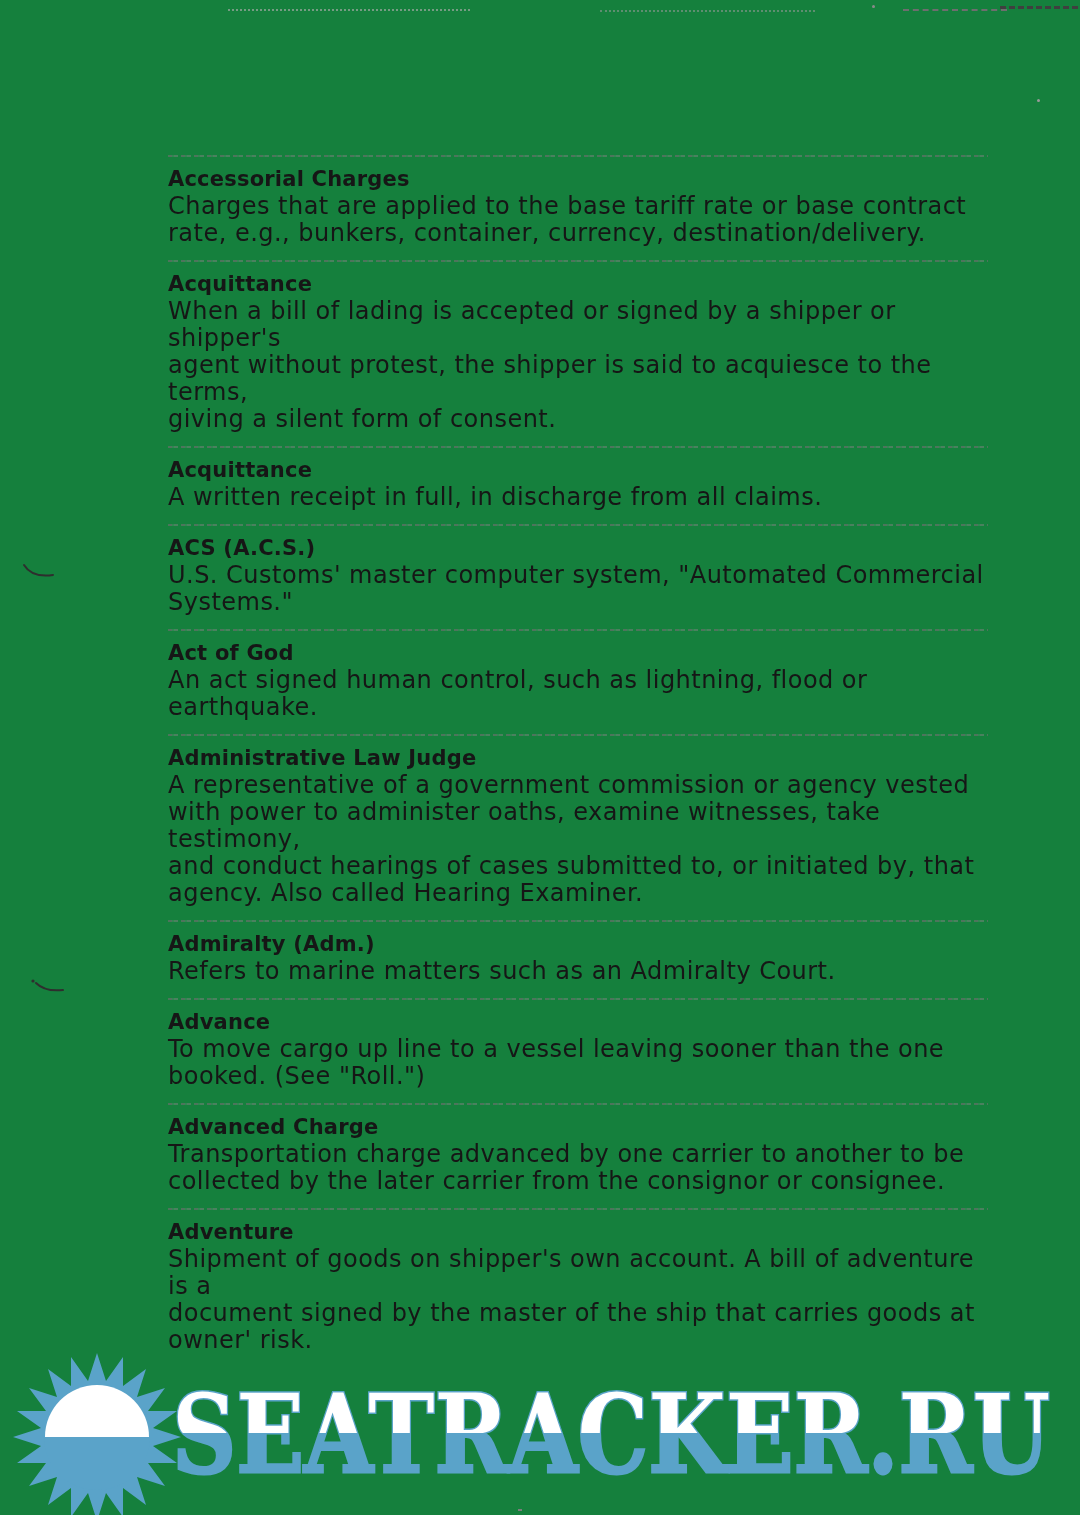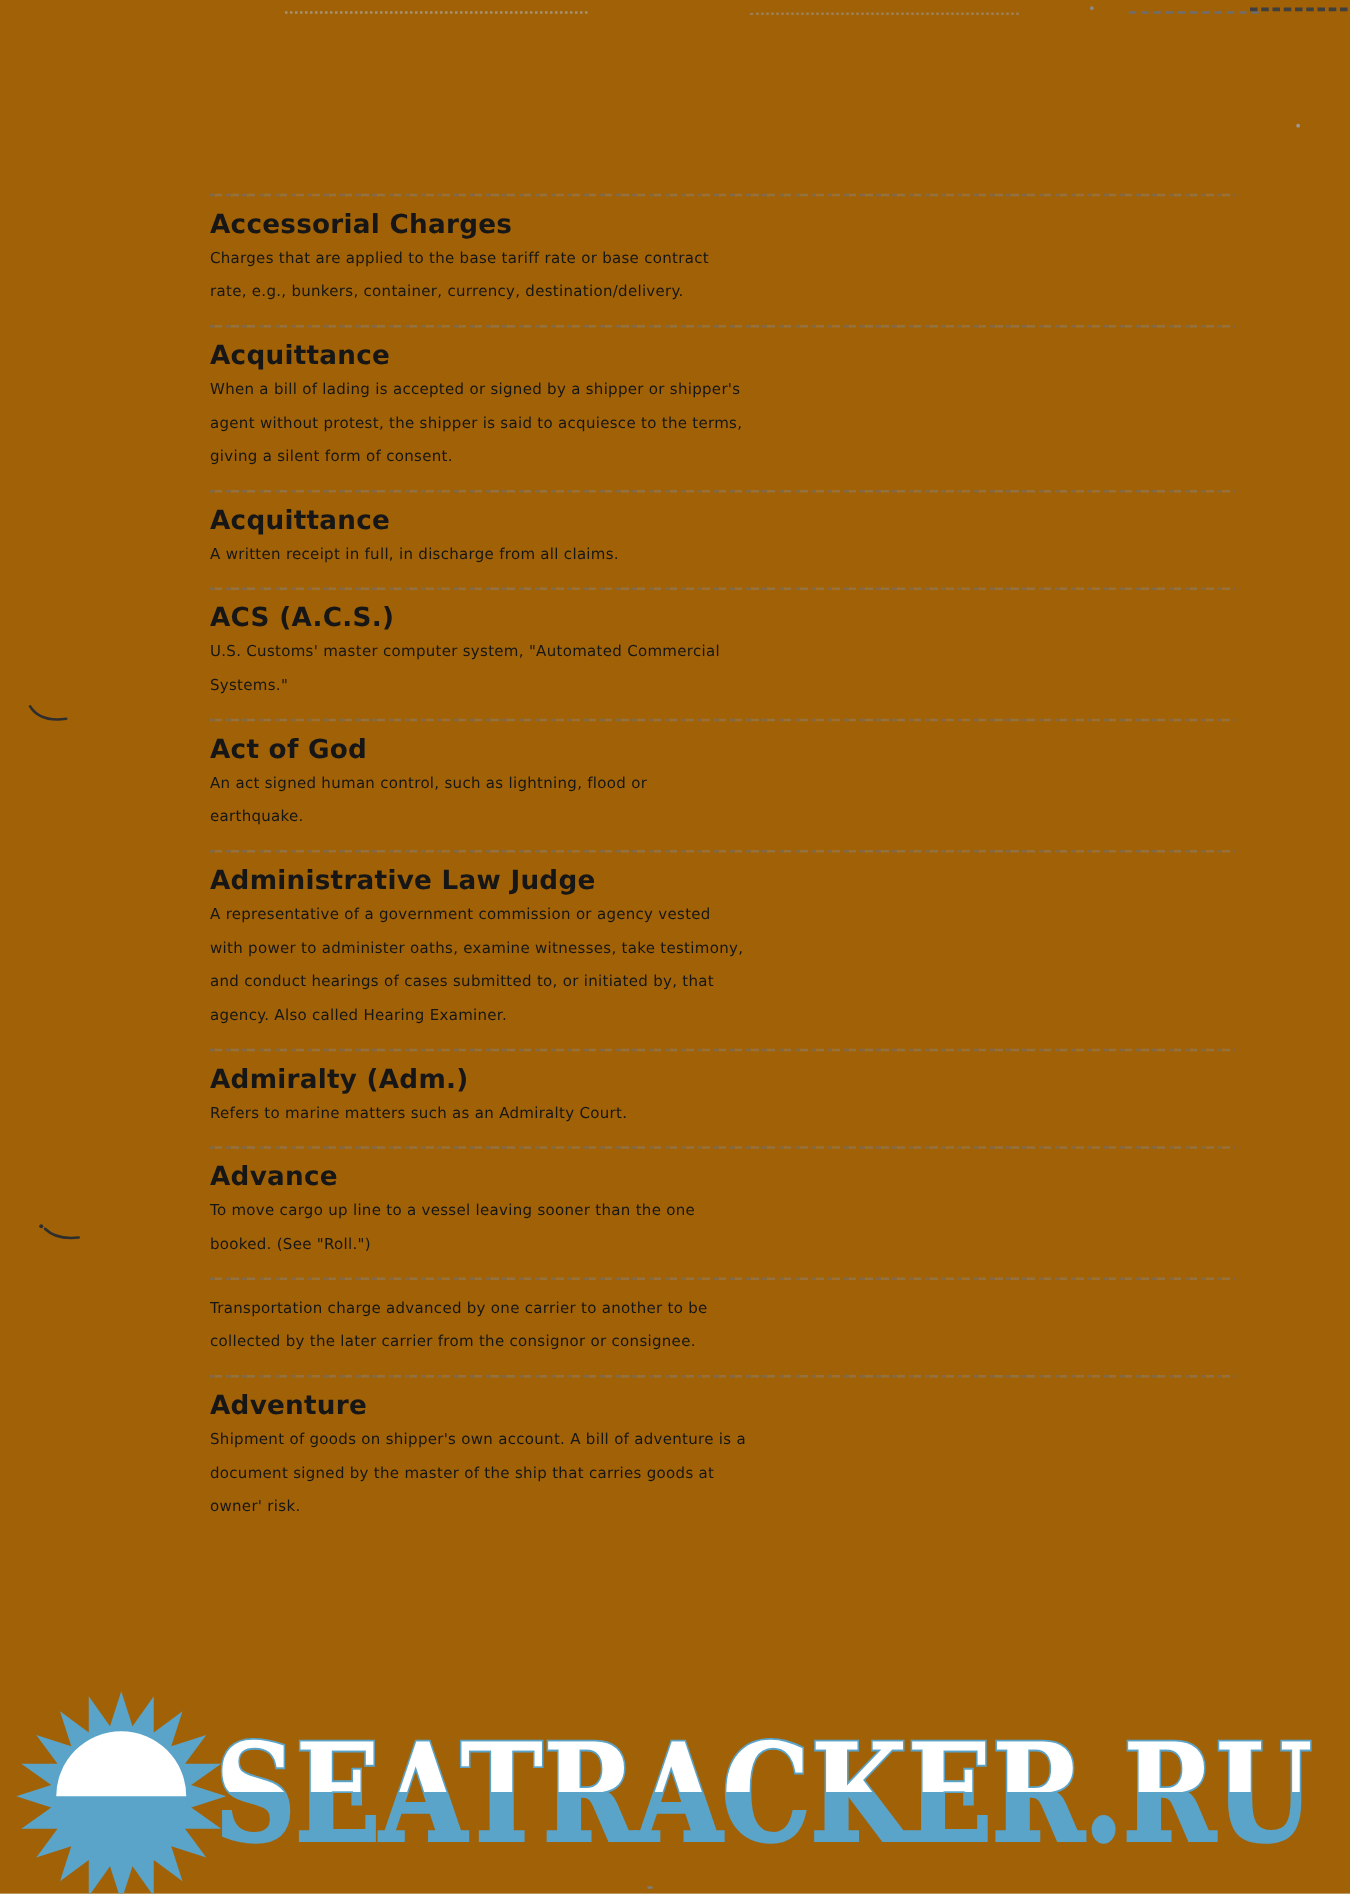--- a/index.html
+++ b/index.html
@@ -1,19 +1,19 @@
 <!DOCTYPE html>
 <html><head>
 <meta charset="utf-8">
 <style>
   html,body{margin:0;padding:0;background:#e8e8e8;}
   .page{
     position:relative;
     width:1080px;height:1515px;
-    background:#a16207;
+    background:#15803d;
     overflow:hidden;
     font-family:"DejaVu Sans","Liberation Sans",sans-serif;
     color:#161616;
   }
   
   .content{
     position:absolute;left:168px;top:155px;width:820px;
   }
   .entry{padding-bottom:13px;}
   .sep{
@@ -22,21 +22,21 @@
       rgba(110,110,110,.85) 0 4px,
       rgba(170,170,170,.25) 4px 6px,
       rgba(130,130,130,.65) 6px 10px,
       rgba(255,255,255,0) 10px 13px);
   }
   .term{
     margin:0;font-size:21px;font-weight:bold;line-height:27px;
     letter-spacing:.01em;
   }
   .def{
-    margin:0;font-size:12px;line-height:27px;letter-spacing:.02em;
+    margin:0;font-size:24px;line-height:27px;letter-spacing:.02em;
     white-space:pre-line;
   }
   
   .watermark{position:absolute;left:0;top:1352px;width:1080px;height:163px;}
   
   .artifact{position:absolute;}
   .noise1{left:228px;top:9px;width:242px;border-top:2px dotted #ababab;opacity:.65;}
   .noise2{left:600px;top:10px;width:215px;border-top:2px dotted #9a9a9a;opacity:.55;}
   .noise3{left:903px;top:9px;width:104px;border-top:2px dashed #6e6e6e;}
   .noise4{left:1000px;top:6px;width:78px;border-top:3px dashed #3f3f3f;}
@@ -120,20 +120,21 @@
 
     <section class="entry">
       <div class="sep"></div>
       <h2 class="term">Advance</h2>
       <p class="def">To move cargo up line to a vessel leaving sooner than the one
 booked. (See "Roll.")</p>
     </section>
 
     <section class="entry">
       <div class="sep"></div>
+      <h2 class="term">Advanced Charge</h2>
       <p class="def">Transportation charge advanced by one carrier to another to be
 collected by the later carrier from the consignor or consignee.</p>
     </section>
 
     <section class="entry">
       <div class="sep"></div>
       <h2 class="term">Adventure</h2>
       <p class="def">Shipment of goods on shipper's own account. A bill of adventure is a
 document signed by the master of the ship that carries goods at
 owner' risk.</p>

